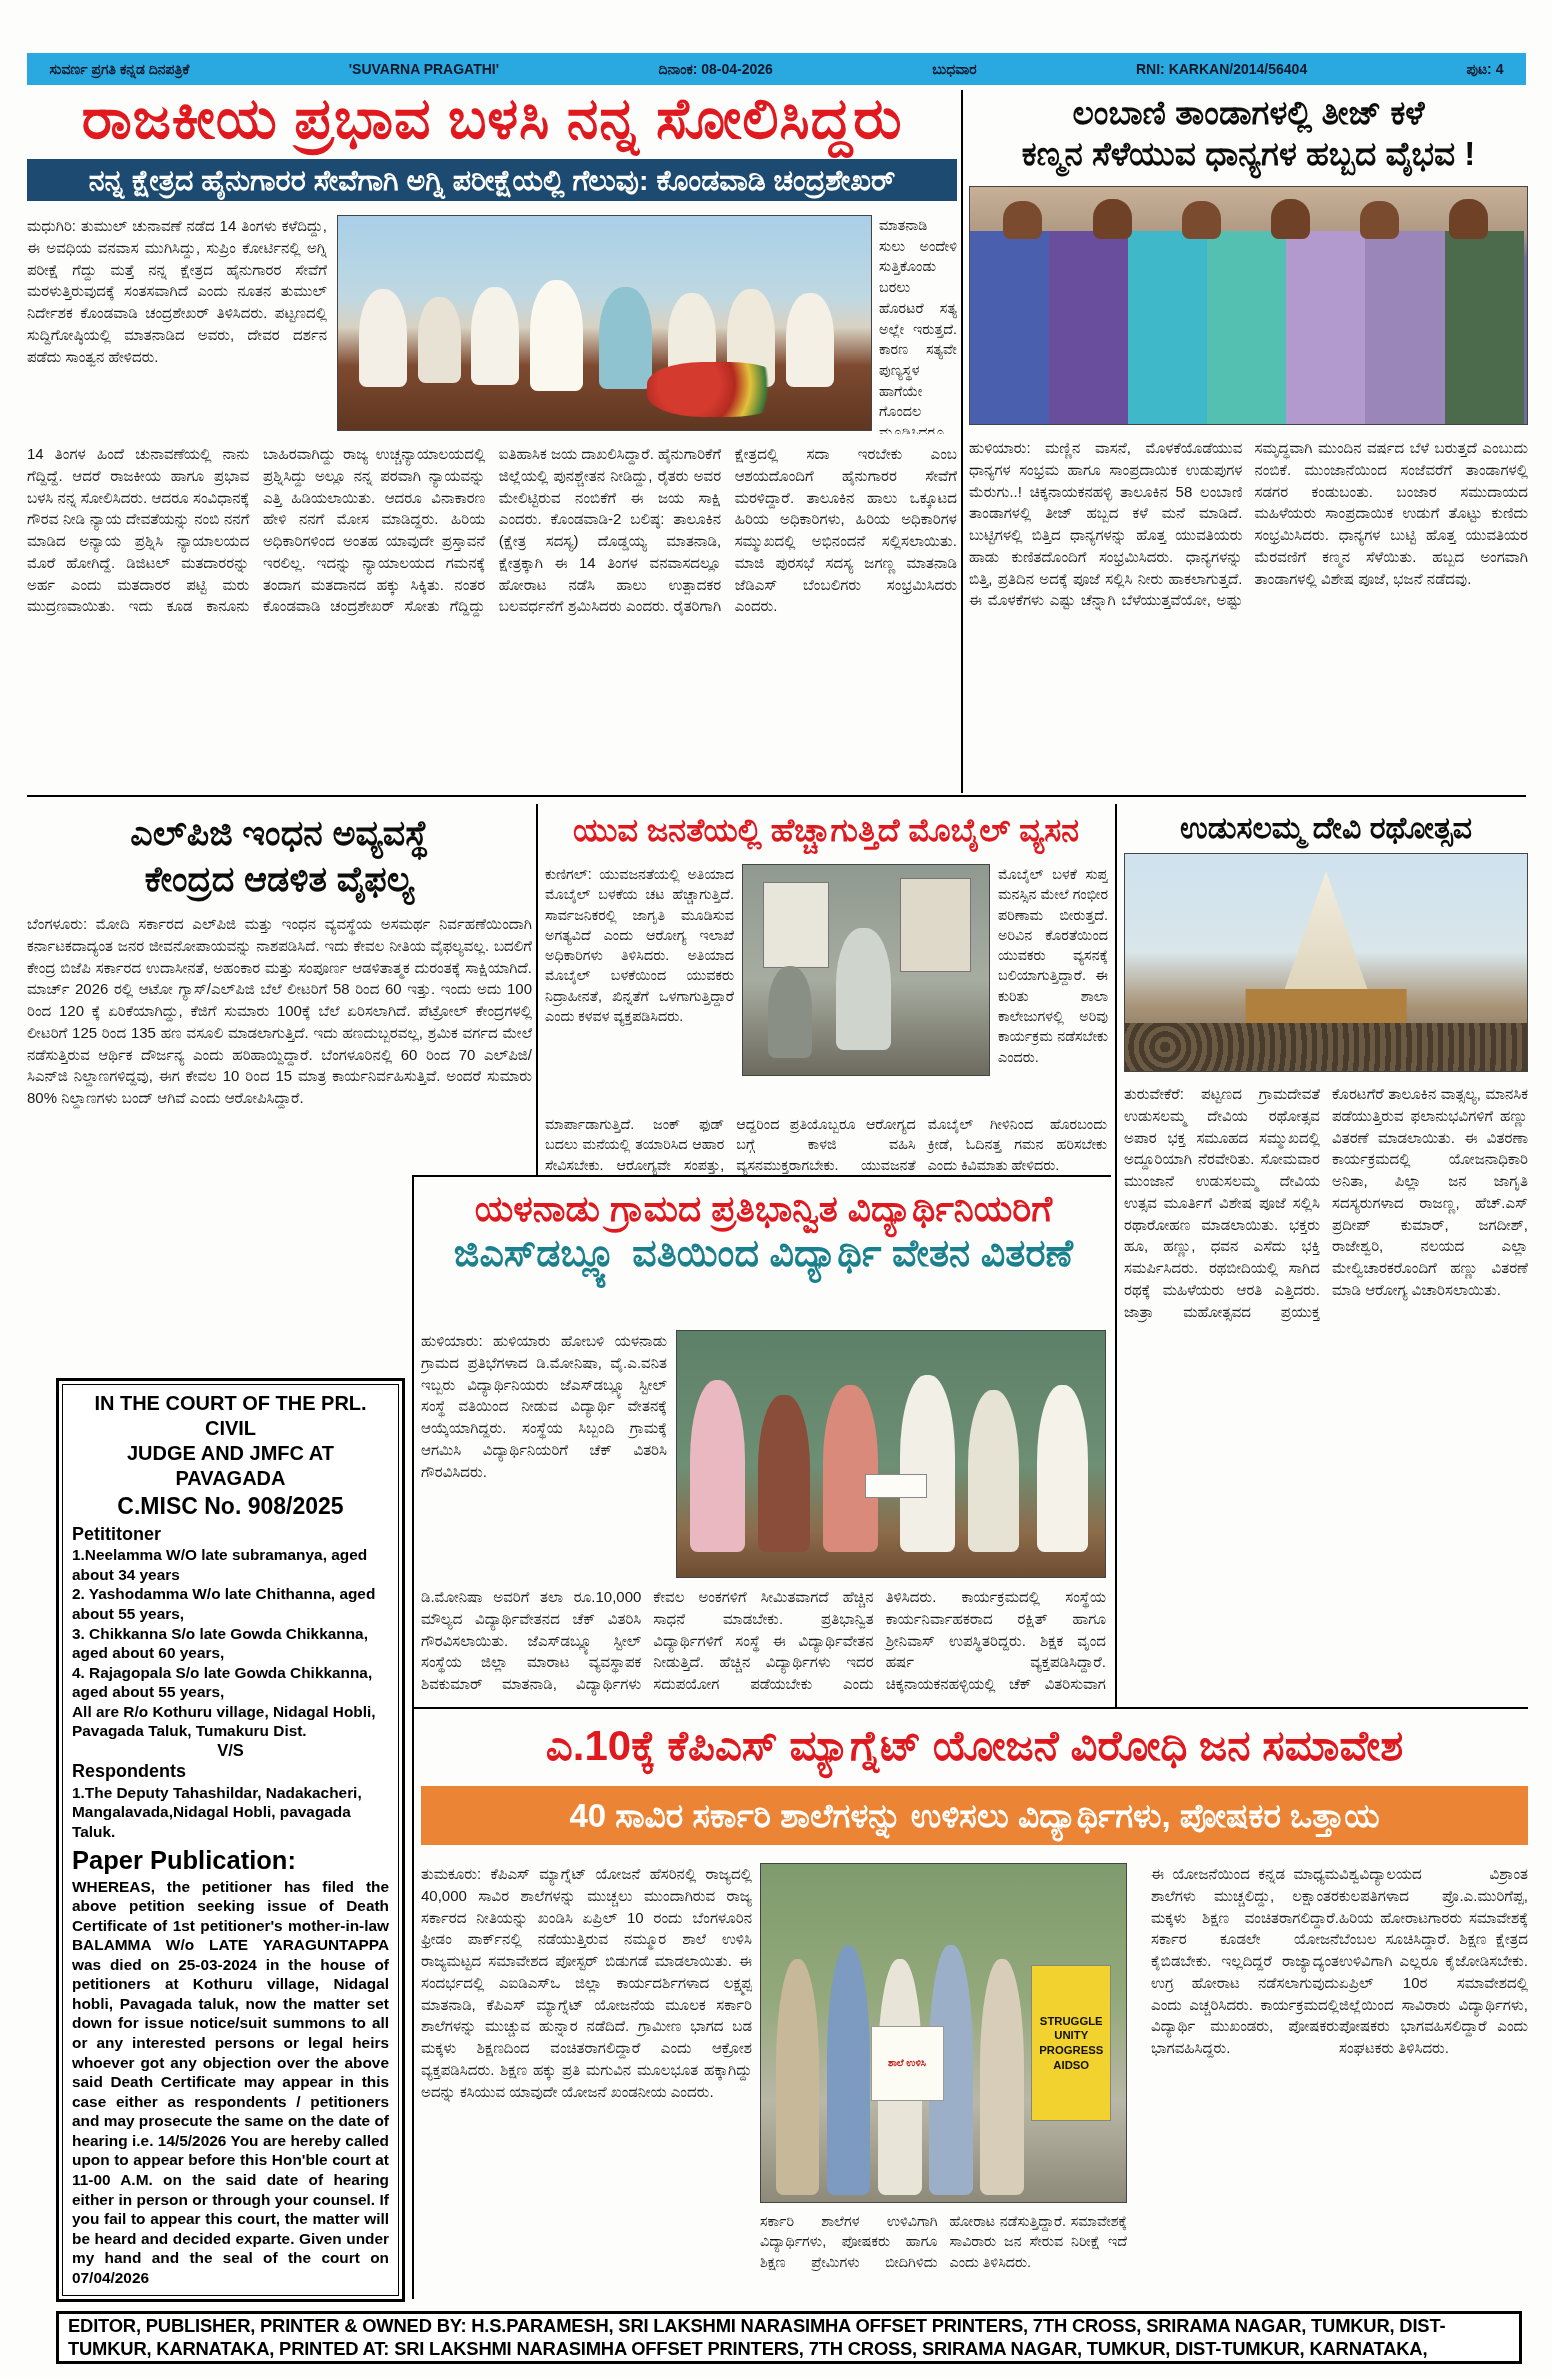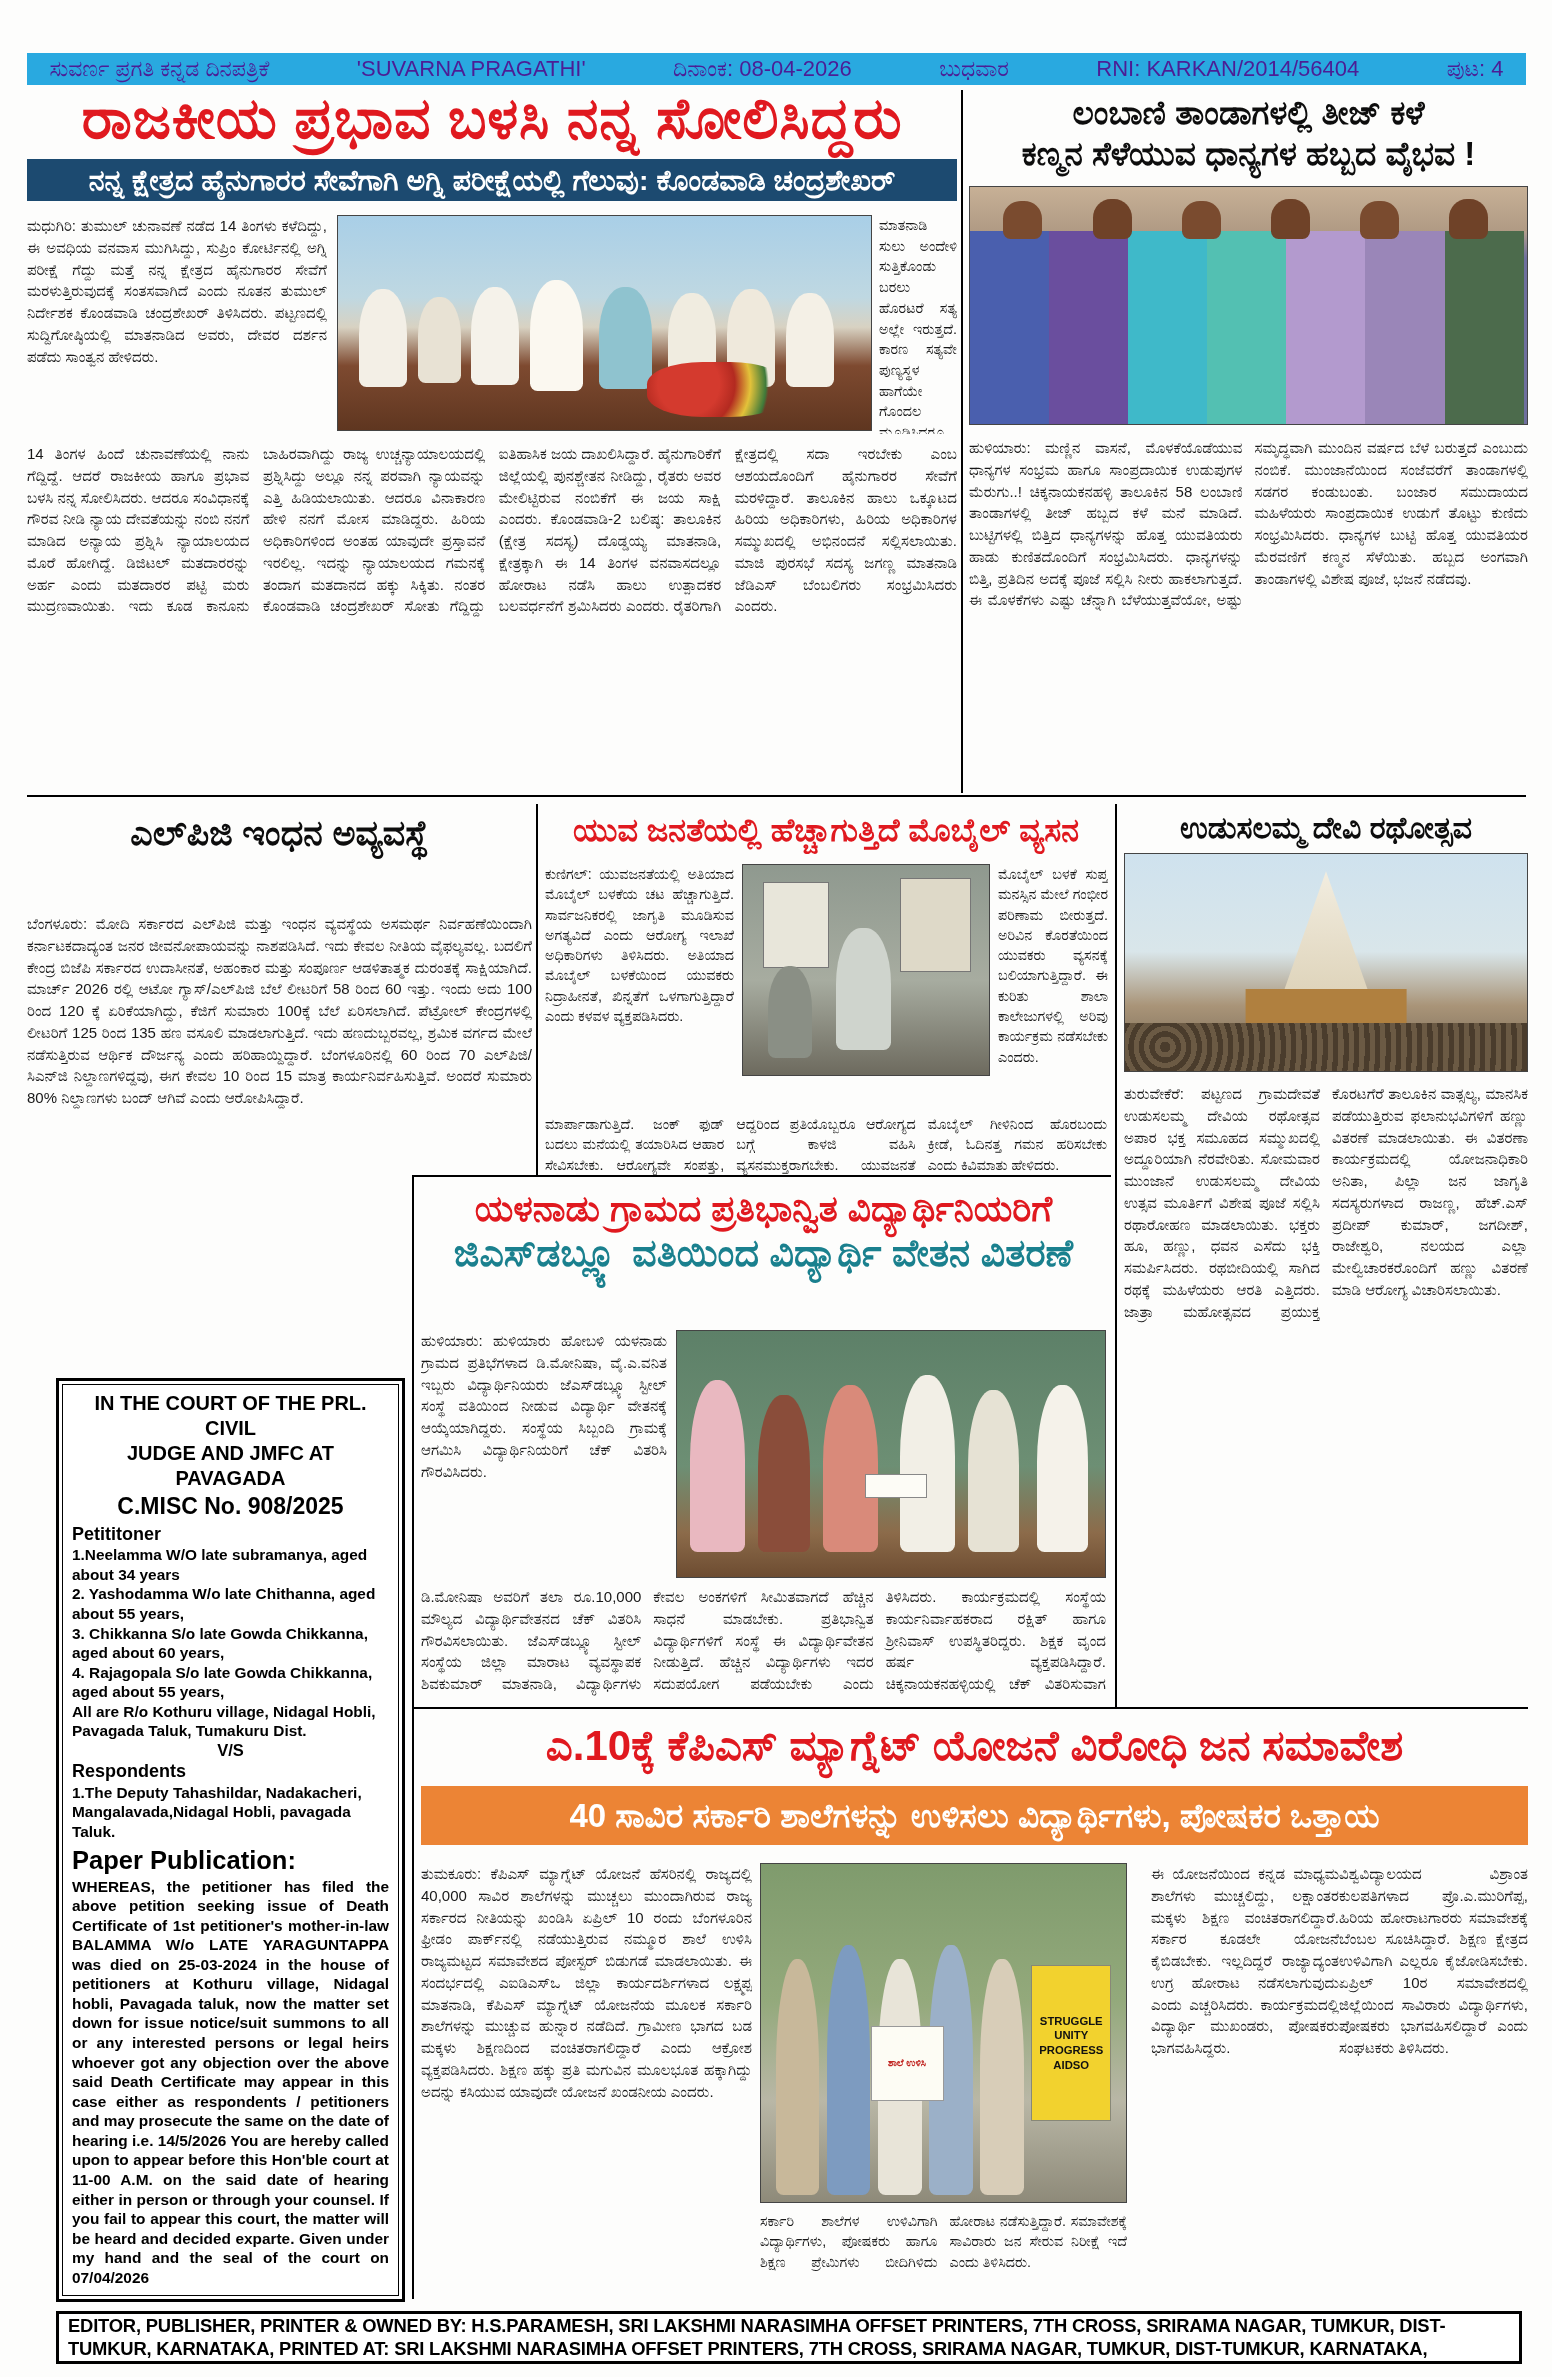--- a/index.html
+++ b/index.html
@@ -9,21 +9,21 @@
   .kn{text-align:justify;font-size:15px;line-height:1.45;color:#181818;overflow:hidden;word-break:break-word;}
   .kn-sm{font-size:14.3px;line-height:1.42;}
   .cols4{column-count:4;column-gap:13.5px;}
   .cols3{column-count:3;column-gap:12px;}
   .cols2{column-count:2;column-gap:12px;}
   .hline{background:#000;height:2.3px;}
   .vline{background:#000;width:1.5px;}
   
   #masthead{left:27px;top:53px;width:1499px;height:32px;background:#29a9e0;display:flex;
             align-items:center;justify-content:space-between;padding:0 22.5px;box-sizing:border-box;}
-  #masthead span{color:#4c1d95;font-weight:normal;font-size:22px;white-space:nowrap;}
+  #masthead span{color:#0f172a;font-weight:bold;font-size:14px;white-space:nowrap;}
   
   .red-head{color:#e0191f;font-weight:800;text-align:center;}
   .black-head{color:#0d0d0d;font-weight:800;text-align:center;}
   .teal-head{color:#1a808e;font-weight:800;text-align:center;}
   #main-headline{left:27px;top:89px;width:930px;font-size:57px;line-height:1.05;letter-spacing:0.8px;}
   #main-subhead{left:27px;top:159px;width:930px;height:42px;background:#1c4a70;color:#fff;
                 font-weight:800;font-size:28.5px;text-align:center;line-height:42px;white-space:nowrap;overflow:hidden;}
   #teej-headline{left:969px;top:92px;width:559px;font-size:33px;line-height:1.25;}
   #lpg-headline{left:27px;top:810px;width:505px;font-size:35px;line-height:1.3;}
   #mobile-headline{left:545px;top:813px;width:562px;font-size:32px;line-height:1.1;white-space:nowrap;}
@@ -117,20 +117,21 @@
     <div class="pp" style="left:54%;top:5%;width:7%;height:17%;background:#6f4228;"></div>
     <div class="pp" style="left:70%;top:6%;width:7%;height:16%;background:#7a4b2f;"></div>
     <div class="pp" style="left:86%;top:5%;width:7%;height:17%;background:#6f4228;"></div>
   </div>
   <div class="abs kn cols2" style="left:969px;top:437px;width:559px;height:343px;">ಹುಳಿಯಾರು: ಮಣ್ಣಿನ ವಾಸನೆ, ಮೊಳಕೆಯೊಡೆಯುವ ಧಾನ್ಯಗಳ ಸಂಭ್ರಮ ಹಾಗೂ ಸಾಂಪ್ರದಾಯಿಕ ಉಡುಪುಗಳ ಮೆರುಗು..! ಚಿಕ್ಕನಾಯಕನಹಳ್ಳಿ ತಾಲೂಕಿನ 58 ಲಂಬಾಣಿ ತಾಂಡಾಗಳಲ್ಲಿ ತೀಜ್ ಹಬ್ಬದ ಕಳೆ ಮನೆ ಮಾಡಿದೆ. ಬುಟ್ಟಿಗಳಲ್ಲಿ ಬಿತ್ತಿದ ಧಾನ್ಯಗಳನ್ನು ಹೊತ್ತ ಯುವತಿಯರು ಹಾಡು ಕುಣಿತದೊಂದಿಗೆ ಸಂಭ್ರಮಿಸಿದರು. ಧಾನ್ಯಗಳನ್ನು ಬಿತ್ತಿ, ಪ್ರತಿದಿನ ಅದಕ್ಕೆ ಪೂಜೆ ಸಲ್ಲಿಸಿ ನೀರು ಹಾಕಲಾಗುತ್ತದೆ. ಈ ಮೊಳಕೆಗಳು ಎಷ್ಟು ಚೆನ್ನಾಗಿ ಬೆಳೆಯುತ್ತವೆಯೋ, ಅಷ್ಟು ಸಮೃದ್ಧವಾಗಿ ಮುಂದಿನ ವರ್ಷದ ಬೆಳೆ ಬರುತ್ತದೆ ಎಂಬುದು ನಂಬಿಕೆ. ಮುಂಜಾನೆಯಿಂದ ಸಂಜೆವರೆಗೆ ತಾಂಡಾಗಳಲ್ಲಿ ಸಡಗರ ಕಂಡುಬಂತು. ಬಂಜಾರ ಸಮುದಾಯದ ಮಹಿಳೆಯರು ಸಾಂಪ್ರದಾಯಿಕ ಉಡುಗೆ ತೊಟ್ಟು ಕುಣಿದು ಸಂಭ್ರಮಿಸಿದರು. ಧಾನ್ಯಗಳ ಬುಟ್ಟಿ ಹೊತ್ತ ಯುವತಿಯರ ಮೆರವಣಿಗೆ ಕಣ್ಮನ ಸೆಳೆಯಿತು. ಹಬ್ಬದ ಅಂಗವಾಗಿ ತಾಂಡಾಗಳಲ್ಲಿ ವಿಶೇಷ ಪೂಜೆ, ಭಜನೆ ನಡೆದವು.</div>
 
   <div class="abs hline" style="left:27px;top:795px;width:1499px;"></div>
 
   <div id="lpg-headline" class="abs black-head">
     <div>ಎಲ್‌ಪಿಜಿ ಇಂಧನ ಅವ್ಯವಸ್ಥೆ</div>
+    <div>ಕೇಂದ್ರದ ಆಡಳಿತ ವೈಫಲ್ಯ</div>
   </div>
   <div class="abs kn" style="left:27px;top:913px;width:505px;height:451px;">ಬೆಂಗಳೂರು: ಮೋದಿ ಸರ್ಕಾರದ ಎಲ್‌ಪಿಜಿ ಮತ್ತು ಇಂಧನ ವ್ಯವಸ್ಥೆಯ ಅಸಮರ್ಥ ನಿರ್ವಹಣೆಯಿಂದಾಗಿ ಕರ್ನಾಟಕದಾದ್ಯಂತ ಜನರ ಜೀವನೋಪಾಯವನ್ನು ನಾಶಪಡಿಸಿದೆ. ಇದು ಕೇವಲ ನೀತಿಯ ವೈಫಲ್ಯವಲ್ಲ. ಬದಲಿಗೆ ಕೇಂದ್ರ ಬಿಜೆಪಿ ಸರ್ಕಾರದ ಉದಾಸೀನತೆ, ಅಹಂಕಾರ ಮತ್ತು ಸಂಪೂರ್ಣ ಆಡಳಿತಾತ್ಮಕ ದುರಂತಕ್ಕೆ ಸಾಕ್ಷಿಯಾಗಿದೆ. ಮಾರ್ಚ್ 2026 ರಲ್ಲಿ ಆಟೋ ಗ್ಯಾಸ್/ಎಲ್‌ಪಿಜಿ ಬೆಲೆ ಲೀಟರಿಗೆ 58 ರಿಂದ 60 ಇತ್ತು. ಇಂದು ಅದು 100 ರಿಂದ 120 ಕ್ಕೆ ಏರಿಕೆಯಾಗಿದ್ದು, ಕೆಜಿಗೆ ಸುಮಾರು 100ಕ್ಕೆ ಬೆಲೆ ಏರಿಸಲಾಗಿದೆ. ಪೆಟ್ರೋಲ್ ಕೇಂದ್ರಗಳಲ್ಲಿ ಲೀಟರಿಗೆ 125 ರಿಂದ 135 ಹಣ ವಸೂಲಿ ಮಾಡಲಾಗುತ್ತಿದೆ. ಇದು ಹಣದುಬ್ಬರವಲ್ಲ, ಶ್ರಮಿಕ ವರ್ಗದ ಮೇಲೆ ನಡೆಸುತ್ತಿರುವ ಆರ್ಥಿಕ ದೌರ್ಜನ್ಯ ಎಂದು ಹರಿಹಾಯ್ದಿದ್ದಾರೆ. ಬೆಂಗಳೂರಿನಲ್ಲಿ 60 ರಿಂದ 70 ಎಲ್‌ಪಿಜಿ/ಸಿಎನ್‌ಜಿ ನಿಲ್ದಾಣಗಳಿದ್ದವು, ಈಗ ಕೇವಲ 10 ರಿಂದ 15 ಮಾತ್ರ ಕಾರ್ಯನಿರ್ವಹಿಸುತ್ತಿವೆ. ಅಂದರೆ ಸುಮಾರು 80% ನಿಲ್ದಾಣಗಳು ಬಂದ್ ಆಗಿವೆ ಎಂದು ಆರೋಪಿಸಿದ್ದಾರೆ.</div>
 
   <div id="court-box" class="abs">
     <div id="court-inner">
       <div class="c-head">
         <div>IN THE COURT OF THE PRL. CIVIL</div>
         <div>JUDGE AND JMFC AT PAVAGADA</div>
       </div>
       <div class="c-case">C.MISC No. 908/2025</div>

